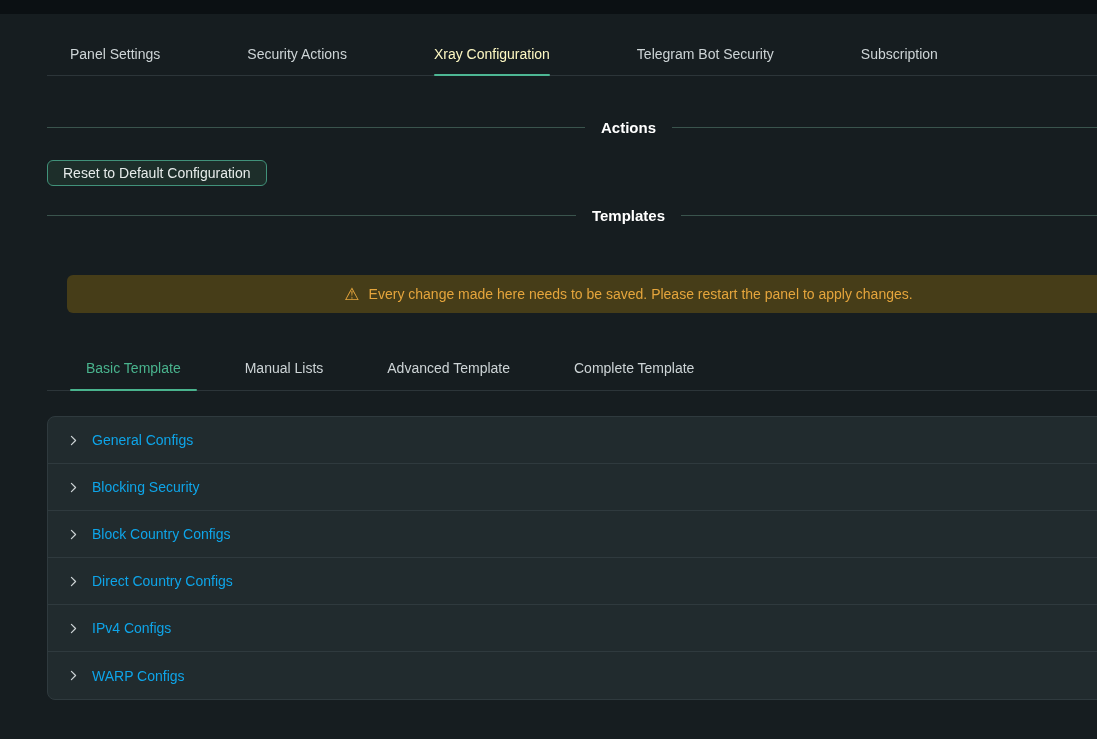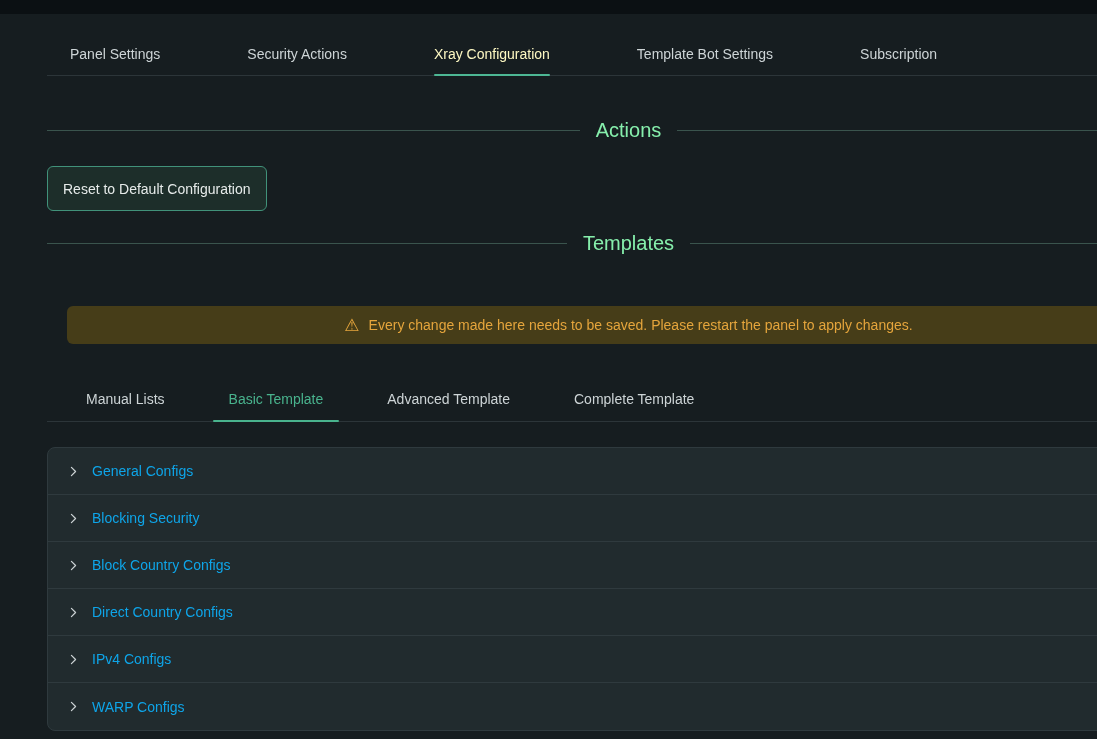--- a/index.html
+++ b/index.html
@@ -30,29 +30,29 @@
     content:""; position:absolute; left:0; right:0; bottom:-1px;
     height:2px; background:#4db794; border-radius:2px;
   }
 
   
   .divider { display:flex; align-items:center; }
   .divider::before, .divider::after {
     content:""; flex:1; height:1px; background:#3a544d;
   }
   .divider-text {
-    padding:0 16px; font-weight:normal; font-size:20px; color:#86efac;
+    padding:0 16px; font-weight:bold; font-size:15px; color:#ffffff;
   }
   .divider.actions-divider { margin-top:43px; }
   .divider.templates-divider { margin-top:21px; }
 
   
   .btn-row { margin-top:24px; }
   .reset-btn {
-    height:45px; padding:0 15px;
+    height:26px; padding:0 15px;
     background:#1d2e2a; border:1px solid #41927a; border-radius:6px;
     color:#e6ebea; font-size:14px; font-weight:500;
     font-family:inherit; cursor:pointer;
   }
 
   
   .warning-banner {
     margin:51px 20px 0 20px; height:38px;
     background:#463d18; border-radius:6px;
     display:flex; align-items:center; justify-content:center; gap:9px;
@@ -96,21 +96,21 @@
 <body>
 
 <div class="top-strip"></div>
 
 <div class="content">
 
   <div class="tabs">
     <div class="tab">Panel Settings</div>
     <div class="tab">Security Actions</div>
     <div class="tab active">Xray Configuration</div>
-    <div class="tab">Template Bot Settings</div>
+    <div class="tab">Telegram Bot Security</div>
     <div class="tab">Subscription</div>
   </div>
 
   <div class="divider actions-divider">
     <span class="divider-text">Actions</span>
   </div>
 
   <div class="btn-row">
     <button class="reset-btn">Reset to Default Configuration</button>
   </div>
@@ -118,22 +118,22 @@
   <div class="divider templates-divider">
     <span class="divider-text">Templates</span>
   </div>
 
   <div class="warning-banner">
     <span class="warning-icon">⚠</span>
     <span>Every change made here needs to be saved. Please restart the panel to apply changes.</span>
   </div>
 
   <div class="inner-tabs">
+    <div class="inner-tab active">Basic Template</div>
     <div class="inner-tab">Manual Lists</div>
-    <div class="inner-tab active">Basic Template</div>
     <div class="inner-tab">Advanced Template</div>
     <div class="inner-tab">Complete Template</div>
   </div>
 
   <div class="collapse">
 
     <div class="collapse-item">
       <span class="chevron">
         <svg width="11" height="11" viewBox="0 0 16 16">
             <path d="M5 2l6 6-6 6" stroke="currentColor" stroke-width="1.8" fill="none" stroke-linecap="round" stroke-linejoin="round"></path>

